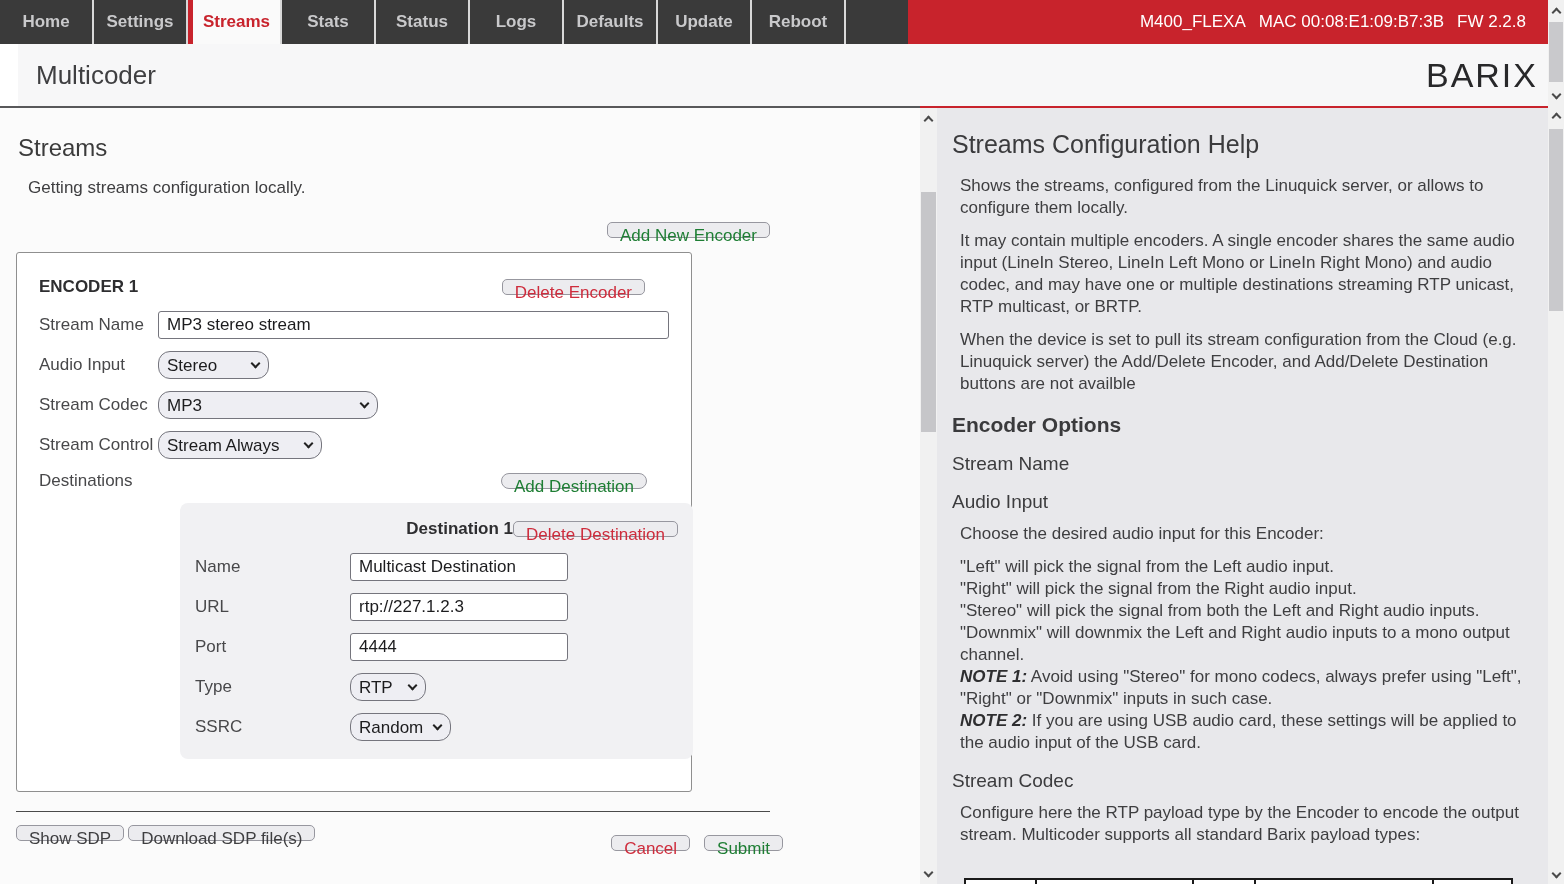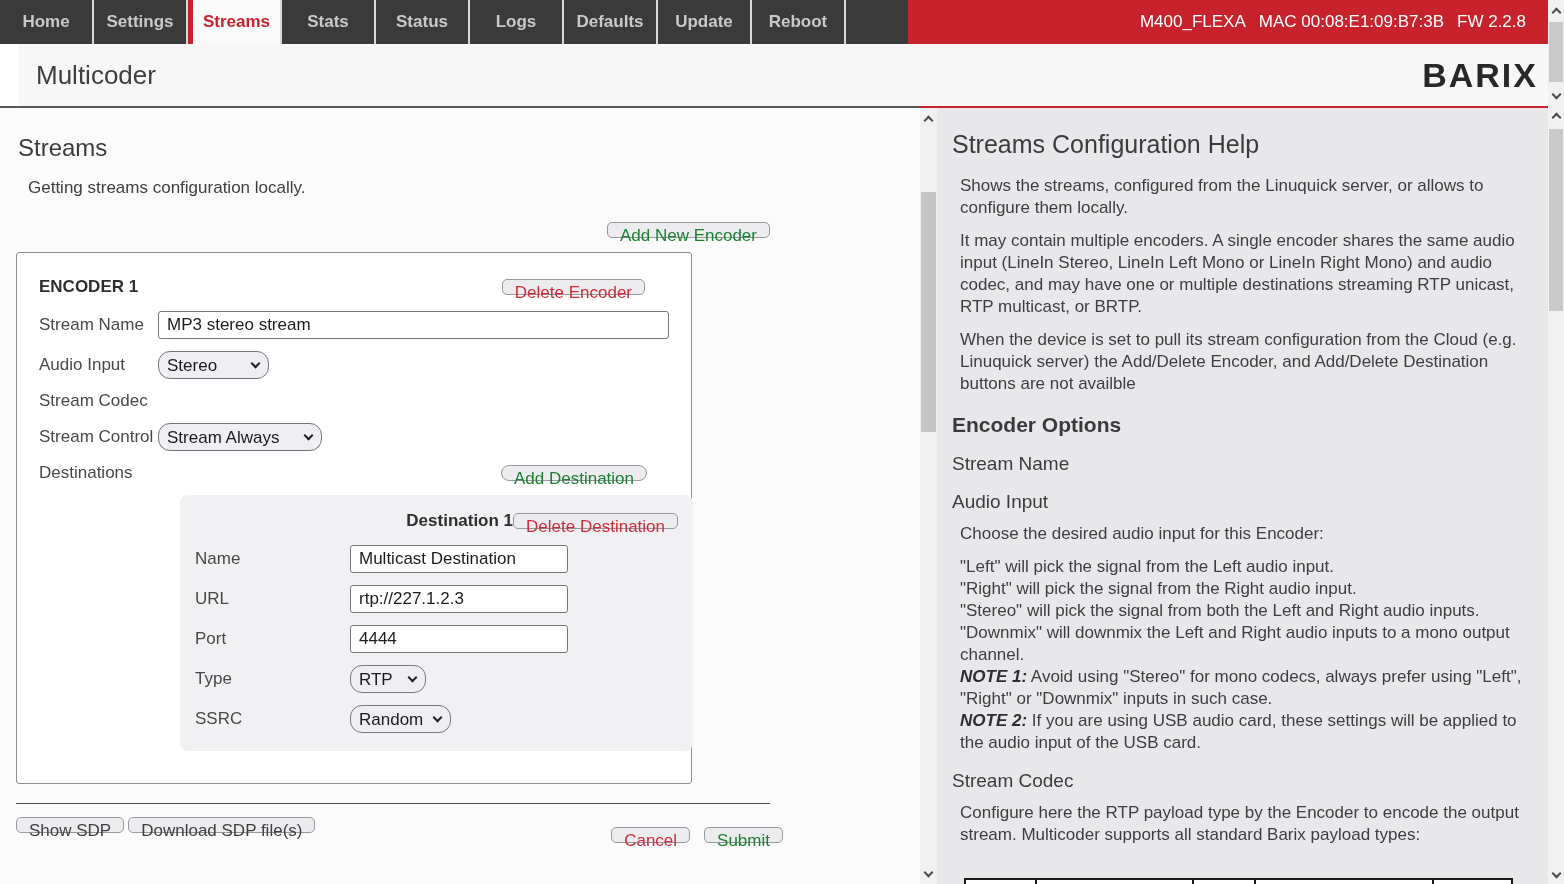--- a/index.html
+++ b/index.html
@@ -15,21 +15,21 @@
          background:#3a3a3a; cursor:pointer; }
   .tab.active { background:#fafafa; color:#c8232c; border-left:5px solid #c8232c; }
   .nav-filler { width:62px; height:44px; background:#3a3a3a; }
   .device-band { flex:1; height:44px; background:#c8232c; display:flex; align-items:center;
                  justify-content:flex-end; padding-right:22px; color:#ffffff; font-size:17px; gap:13px; }
 
   
   .header { position:absolute; left:18px; top:44px; width:1548px; height:62px; background:#f7f7f8;
             display:flex; align-items:center; justify-content:space-between; }
   .page-title { margin-left:18px; font-size:26px; color:#3f3f41; }
-  .brand-logo { margin-right:28px; font-size:34px; font-weight:700; letter-spacing:2px; color:#28282a; }
+  .brand-logo { margin-right:28px; font-size:34px; font-weight:400; letter-spacing:2px; color:#28282a; }
 
   
   .main { position:absolute; left:0; top:106px; width:920px; height:778px; background:#fbfbfb;
           border-top:2px solid #58585a; padding:20px 0 0 16px; color:#3e3e40; }
   .main h2 { font-size:24px; font-weight:500; color:#3b3b3b; margin:6px 0 16px 2px; }
   .status-text { font-size:17px; margin:0 0 0 12px; }
   .add-enc-row { width:754px; display:flex; justify-content:flex-end; margin-top:24px; }
 
   .btn { display:inline-block; background:#ececef; border:1px solid #97979f; border-radius:5px;
          font-family:"Liberation Sans",sans-serif; font-size:17px; padding:3px 12px; height:16px;
@@ -175,20 +175,24 @@
       <div class="frow">
         <label>Audio Input</label>
         <span class="sel-wrap" style="width:111px">
           <select class="sel"><option>Stereo</option></select>
           <span class="chev down dark sel-chev"></span>
         </span>
       </div>
 
       <div class="frow">
         <label>Stream Codec</label>
+        <span class="sel-wrap" style="width:220px">
+          <select class="sel"><option>MP3</option></select>
+          <span class="chev down dark sel-chev"></span>
+        </span>
       </div>
 
       <div class="frow">
         <label>Stream Control</label>
         <span class="sel-wrap" style="width:164px">
           <select class="sel"><option>Stream Always</option></select>
           <span class="chev down dark sel-chev"></span>
         </span>
       </div>
 

